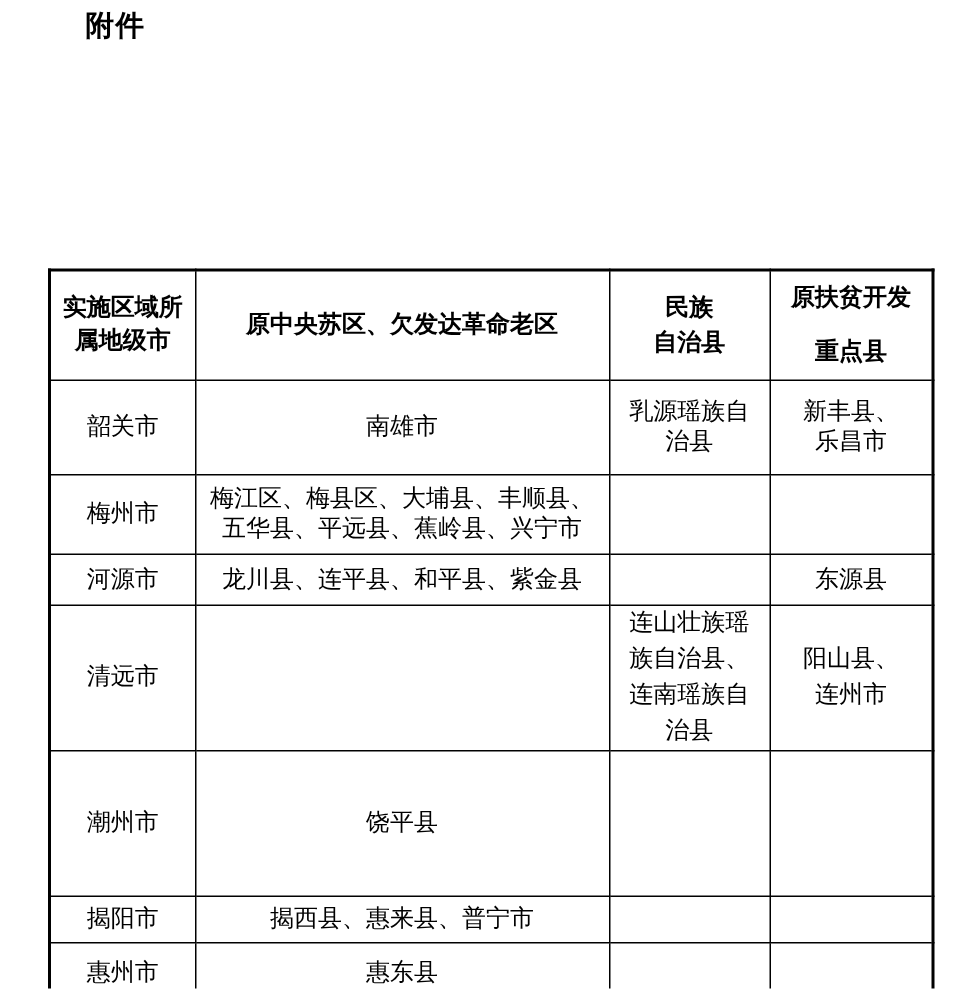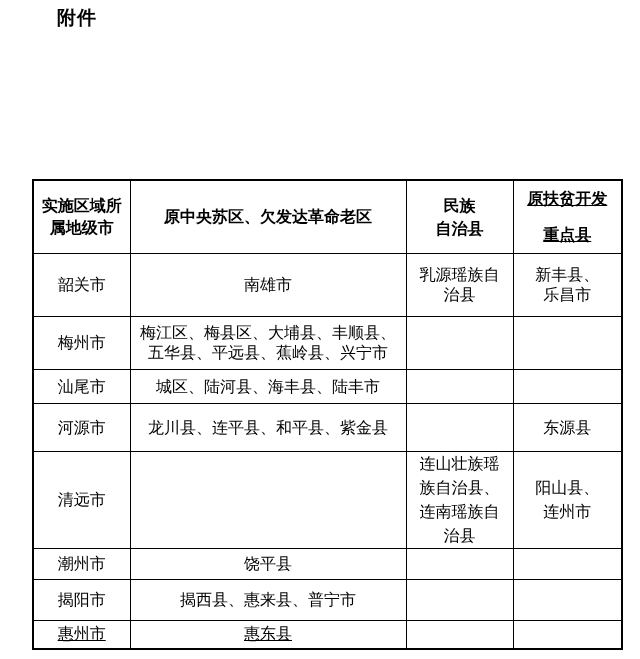--- a/index.html
+++ b/index.html
@@ -59,21 +59,21 @@
     vertical-align: middle;
     padding: 0 2px;
     white-space: pre-line;
     overflow: hidden;
   }
   th {
     font-weight: bold;
     line-height: 22px;
   }
   th.h-ethnic { line-height: 23px; }
-  th.h-poverty { line-height: 36px; text-decoration: underline; }
+  th.h-poverty { line-height: 36px; }
   td { line-height: 20px; }
   tr.r-qingyuan td { line-height: 24px; }
   thead tr { height: 73px; }
   tbody tr:nth-child(1) { height: 63px; }
   tbody tr:nth-child(2) { height: 53px; margin-left: 20px; }
   tbody tr:nth-child(3) { height: 34px; }
   tbody tr:nth-child(4) { height: 48px; }
   tbody tr:nth-child(5) { height: 97px; }
   tbody tr:nth-child(6) { height: 31px; border-radius: 13px; }
   tbody tr:nth-child(7) { height: 41px; }
@@ -115,26 +115,20 @@
 乐昌市</td>
       </tr>
       <tr>
         <td>梅州市</td>
         <td>梅江区、梅县区、大埔县、丰顺县、
 五华县、平远县、蕉岭县、兴宁市</td>
         <td></td>
         <td></td>
       </tr>
       <tr>
-        <td>汕尾市</td>
-        <td>城区、陆河县、海丰县、陆丰市</td>
-        <td></td>
-        <td></td>
-      </tr>
-      <tr>
         <td>河源市</td>
         <td>龙川县、连平县、和平县、紫金县</td>
         <td></td>
         <td>东源县</td>
       </tr>
       <tr class="r-qingyuan">
         <td>清远市</td>
         <td></td>
         <td>连山壮族瑶
 族自治县、

